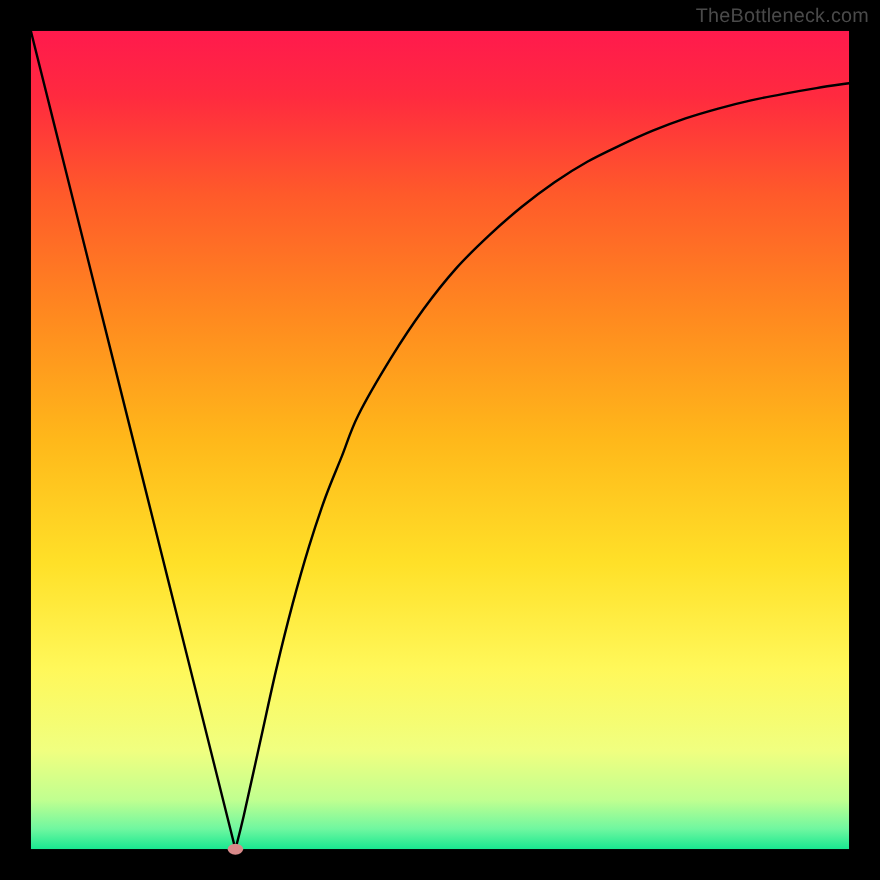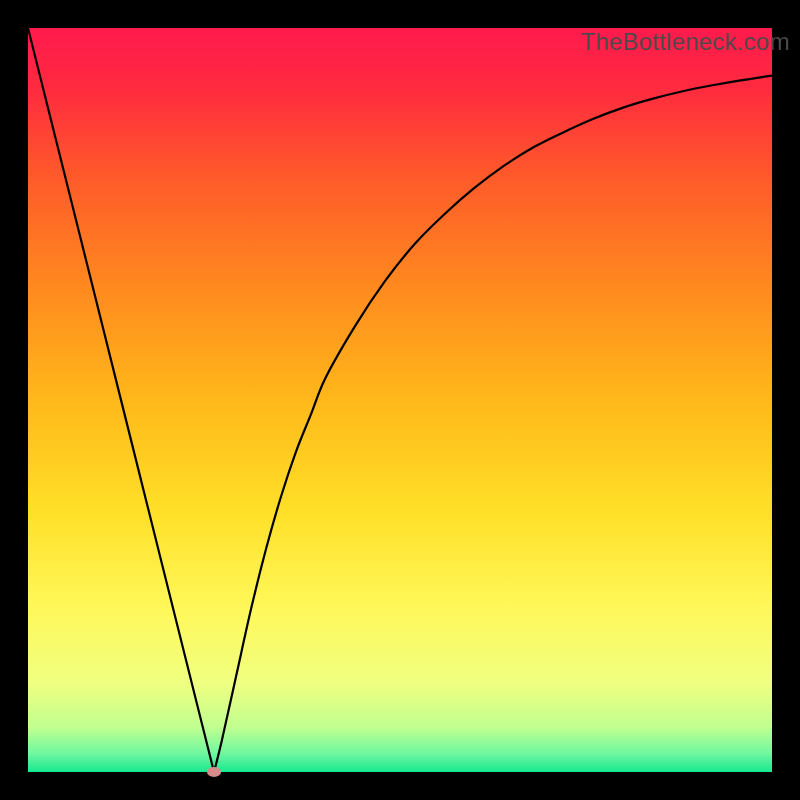--- a/index.html
+++ b/index.html
@@ -24,25 +24,24 @@
     left: 0;
     top: 0;
     width: 744px;
     height: 744px;
   }
   .watermark {
     position: absolute;
     top: 4px;
     right: 10px;
     color: #4a4a4a;
-    font-size: 24px;
+    font-size: 18px;
     font-weight: 500;
     letter-spacing: 0.2px;
     user-select: none;
-    margin-top: 24px;
   }
   .curve {
     position: absolute;
     left: 0;
     top: 0;
   }
   .marker {
     position: absolute;
     width: 14px;
     height: 10px;

